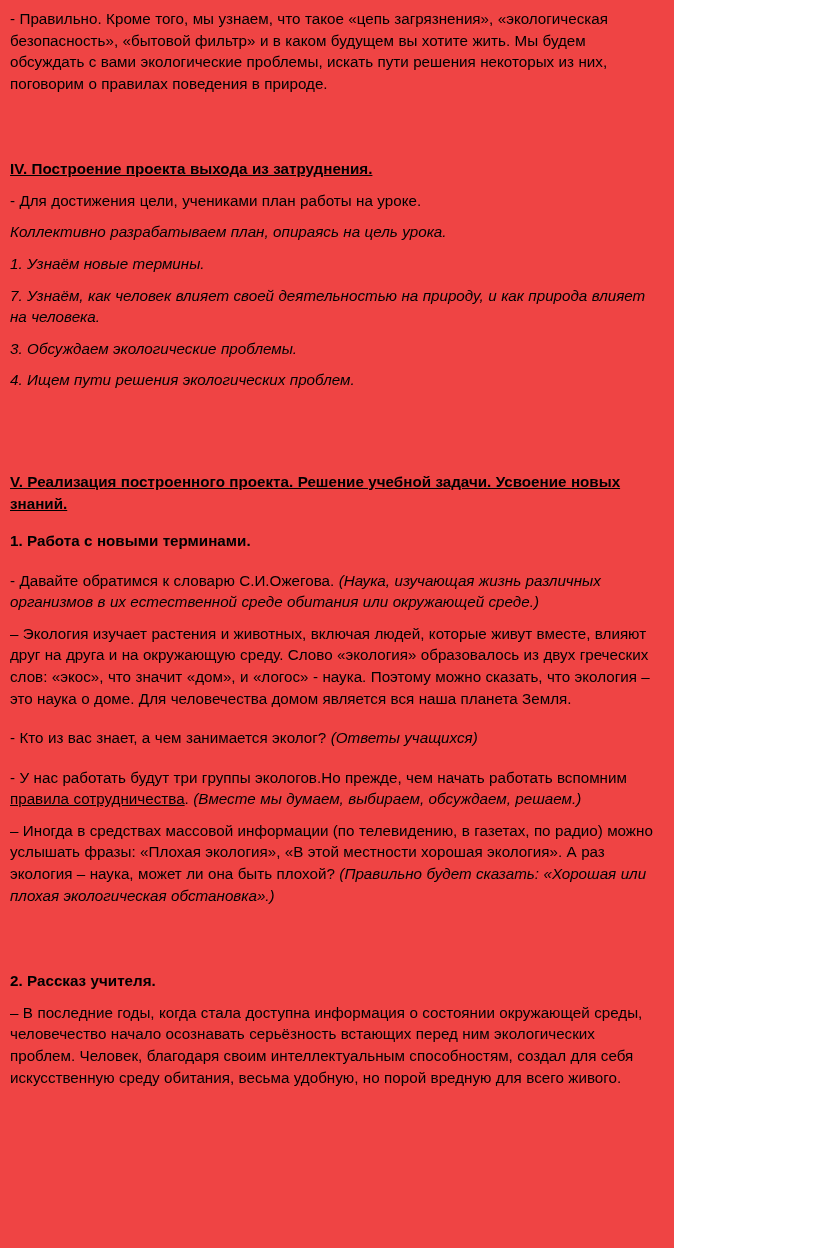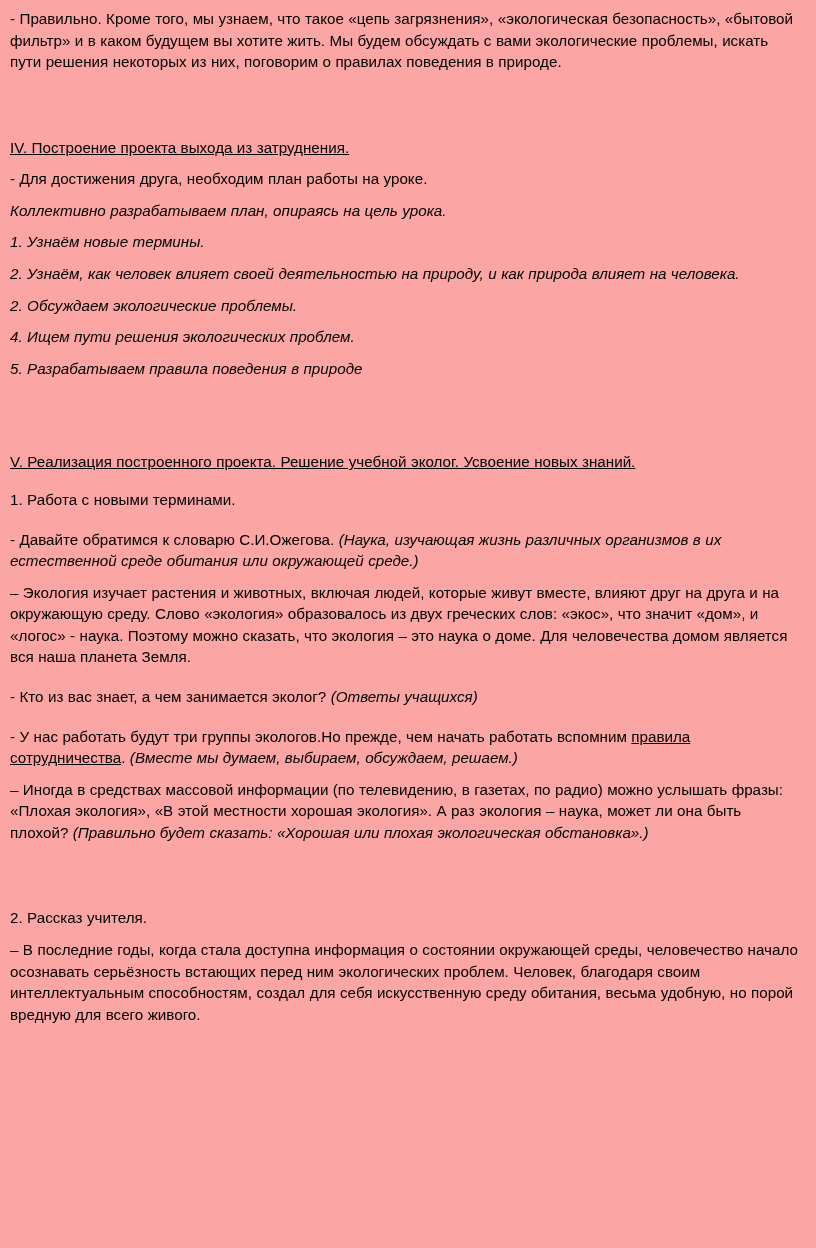--- a/index.html
+++ b/index.html
@@ -7,41 +7,41 @@
     padding: 0;
     background: #ffffff;
   }
   body {
     width: 816px;
     min-height: 1248px;
     font-family: "Liberation Sans", sans-serif;
     color: #000000;
   }
   .page {
-    width: 816px;
+    width: 674px;
     min-height: 1248px;
     box-sizing: border-box;
     padding: 8px 14px 0 10px;
-    background: #fca5a5;
+    background: #ef4444;
   }
   .para {
     font-size: 15.2px;
     line-height: 1.42;
     margin: 0 0 2px 0;
     text-align: left;
     word-spacing: 0.2px;
   }
   .bold {
-    font-weight: normal;
+    font-weight: bold;
   }
   .italic {
     font-style: italic;
   }
   .underline-head {
-    font-weight: normal;
+    font-weight: bold;
     text-decoration: underline;
   }
   .gap-lg {
     height: 62px;
   }
   .gap-sm {
     height: 14px;
   }
   .gap-xs {
     height: 8px;
@@ -59,52 +59,51 @@
 <div class="page">
 
   <p class="para blockwide">- Правильно. Кроме того, мы узнаем, что такое «цепь загрязнения», «экологическая безопасность», «бытовой фильтр» и в каком будущем вы хотите жить. Мы будем обсуждать с вами экологические проблемы, искать пути решения некоторых из них, поговорим о правилах поведения в природе.</p>
 
   <div class="gap-lg"></div>
 
   <p class="para underline-head">IV. Построение проекта выхода из затруднения.</p>
 
   <div class="gap-xs"></div>
 
-  <p class="para">- Для достижения друга, необходим план работы на уроке.</p>
+  <p class="para">- Для достижения цели, учениками план работы на уроке.</p>
 
   <div class="gap-xs"></div>
 
   <p class="para italic">Коллективно разрабатываем план, опираясь на цель урока.</p>
 
   <div class="gap-xs"></div>
 
   <p class="para italic">1. Узнаём новые термины.</p>
 
   <div class="gap-xs"></div>
 
-  <p class="para italic blockwide">2. Узнаём, как человек влияет своей деятельностью на природу, и как природа влияет на человека.</p>
+  <p class="para italic blockwide">7. Узнаём, как человек влияет своей деятельностью на природу, и как природа влияет на человека.</p>
 
   <div class="gap-xs"></div>
 
-  <p class="para italic">2. Обсуждаем экологические проблемы.</p>
+  <p class="para italic">3. Обсуждаем экологические проблемы.</p>
 
   <div class="gap-xs"></div>
 
   <p class="para italic">4. Ищем пути решения экологических проблем.</p>
 
   <div class="gap-xs"></div>
 
-  <p class="para italic">5. Разрабатываем правила поведения в природе</p>
 
   <div class="gap-xs"></div>
 
 
   <div class="gap-lg"></div>
 
-  <p class="para underline-head">V. Реализация построенного проекта. Решение учебной эколог. Усвоение новых знаний.</p>
+  <p class="para underline-head">V. Реализация построенного проекта. Решение учебной задачи. Усвоение новых знаний.</p>
 
   <div class="gap-sm"></div>
 
   <p class="para bold">1. Работа с новыми терминами.</p>
 
   <div class="gap-xs"></div>
 
 
   <div class="gap-xs"></div>
 

